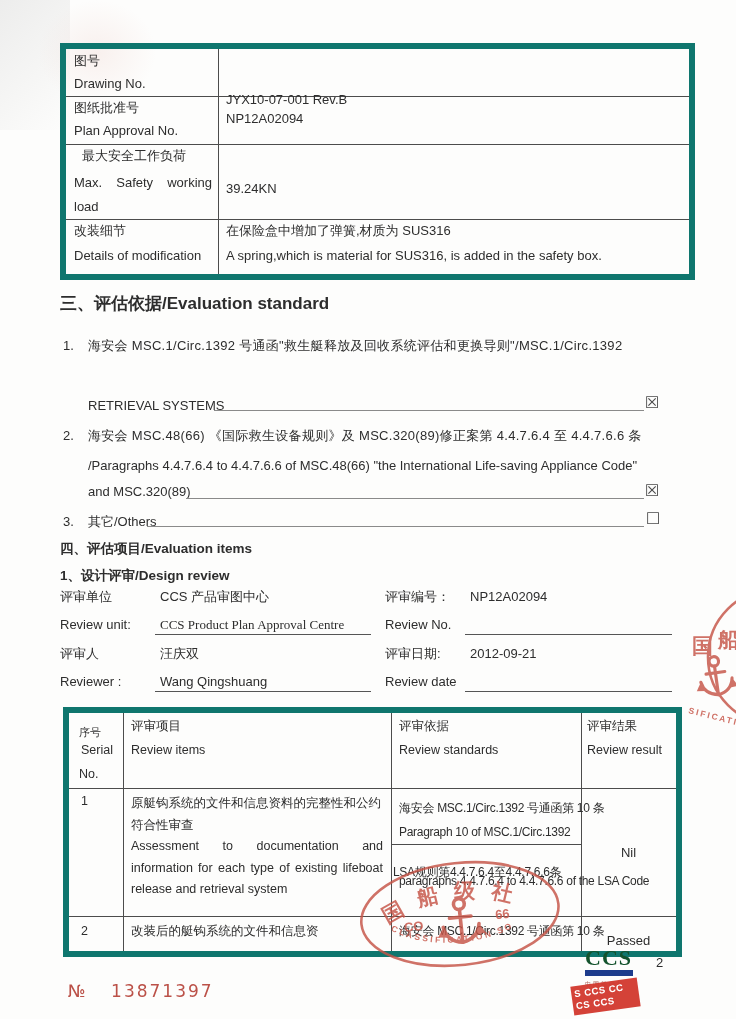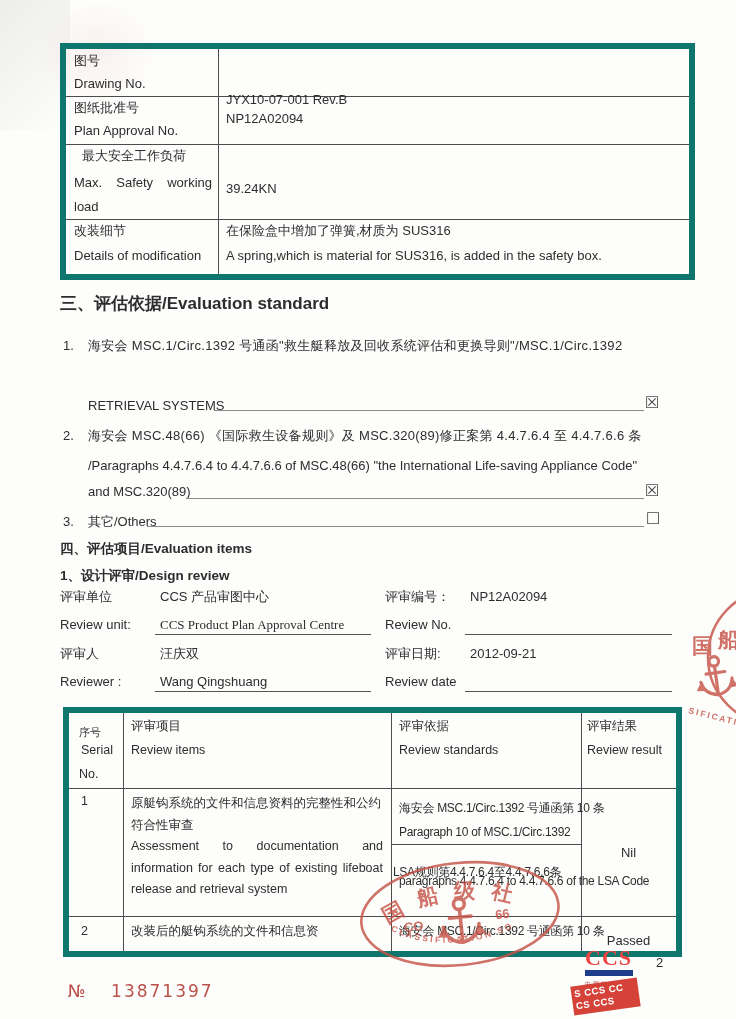--- a/index.html
+++ b/index.html
@@ -17,21 +17,21 @@
   .std{font-size:12px;letter-spacing:-0.3px;line-height:26px;white-space:nowrap;}
   .smudge{position:absolute;left:38px;top:0;width:118px;height:104px;border-radius:50%;
           background:radial-gradient(closest-side,rgba(238,210,204,0.30),rgba(238,210,204,0));}
   .corner{position:absolute;left:0;top:0;width:70px;height:130px;
           background:linear-gradient(135deg,rgba(120,120,120,0.12),rgba(120,120,120,0));}
   .stamp{position:absolute;opacity:0.82;}
   .block-stamp{position:absolute;left:572px;top:982px;width:64px;height:27px;background:#d2382e;
                transform:rotate(-8deg);color:#fff;font-weight:bold;font-size:9.5px;line-height:12px;
                padding:2px 0 0 3px;letter-spacing:0.5px;opacity:0.95;}
   .logo-ccs{font-family:"Liberation Serif","DejaVu Serif",serif;font-weight:bold;font-size:22px;
-            color:#ef4444;letter-spacing:1px;line-height:20px;}
+            color:#14532d;letter-spacing:1px;line-height:20px;}
   .logo-bar{width:48px;height:6px;background:#1d3c8c;margin-top:2px;}
   .logo-sub{font-size:6px;color:#b06a60;letter-spacing:2px;margin-top:1px;}
   .serial-stamp{position:absolute;left:68px;top:981px;color:#bb5148;font-size:17px;
                 letter-spacing:1px;font-family:"DejaVu Sans",sans-serif;}
 </style>
 </head>
 <body>
 
 <div id="page">
   <div class="corner"></div>

